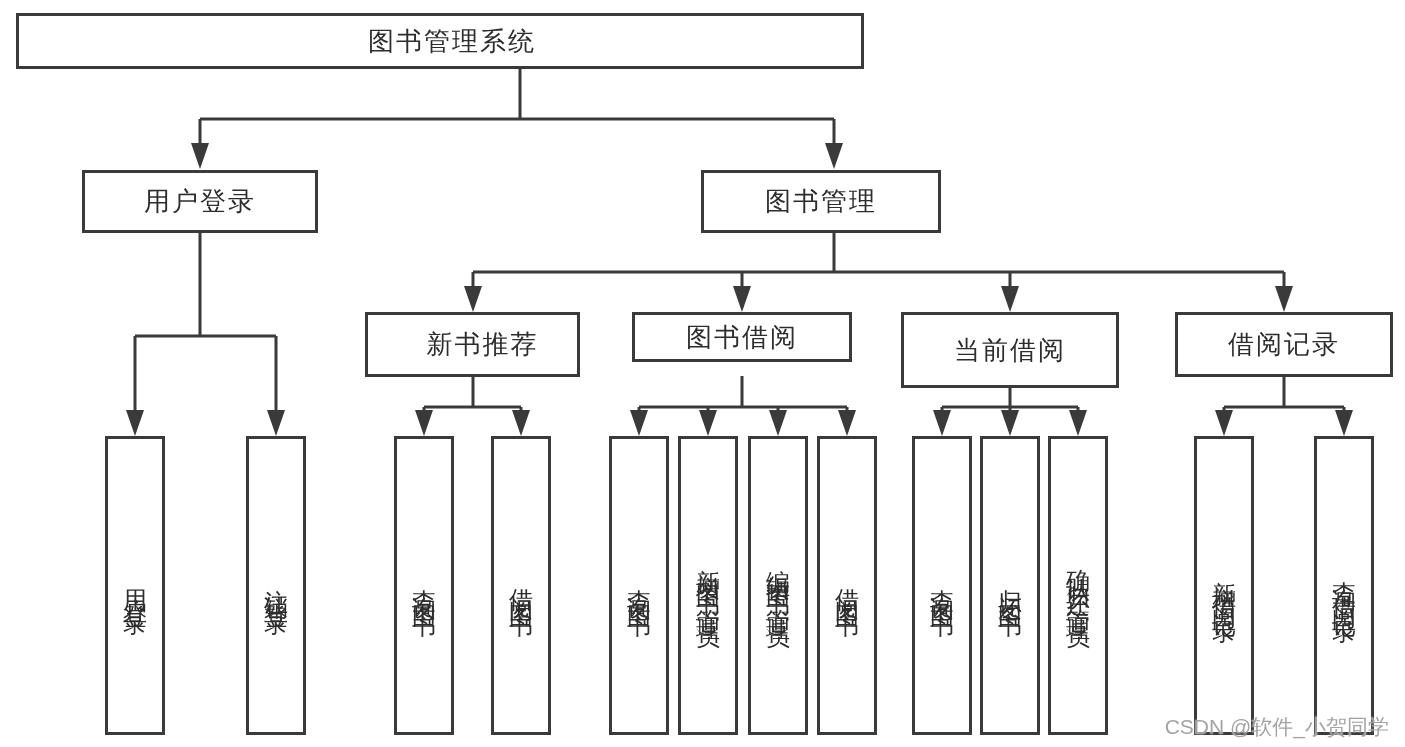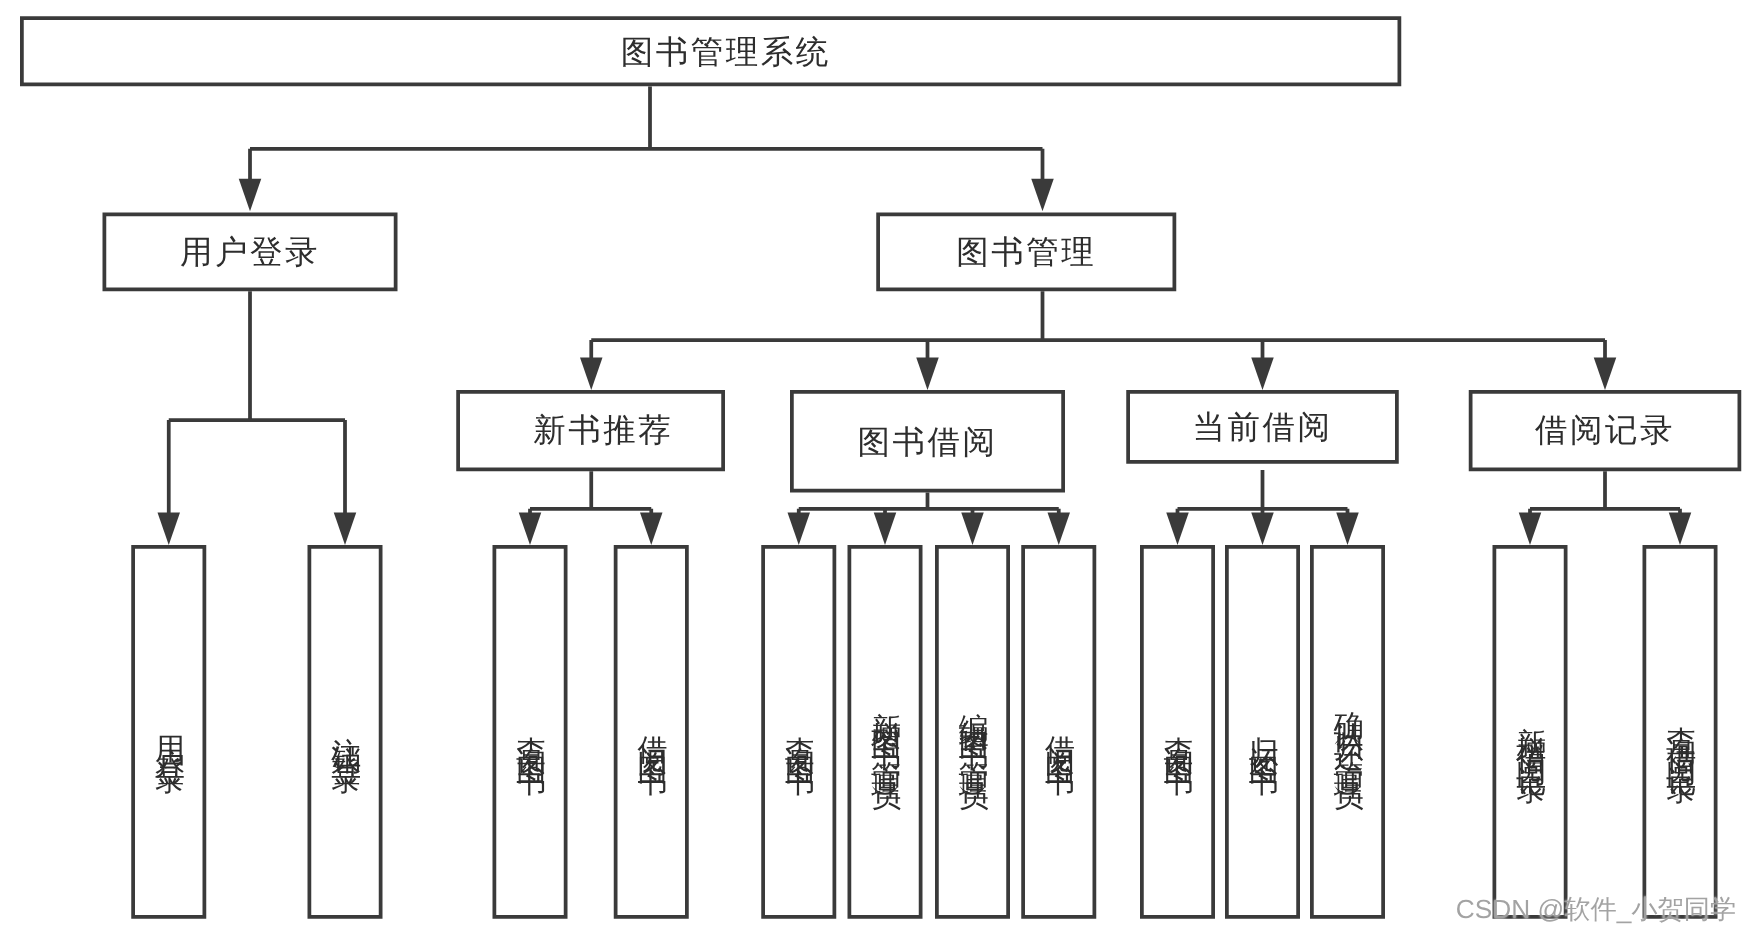--- a/index.html
+++ b/index.html
@@ -102,28 +102,28 @@
       <polygon points="769,410 787,410 778,436"></polygon>
       <polygon points="838,410 856,410 847,436"></polygon>
       <polygon points="933,410 951,410 942,436"></polygon>
       <polygon points="1001,410 1019,410 1010,436"></polygon>
       <polygon points="1069,410 1087,410 1078,436"></polygon>
       <polygon points="1215,410 1233,410 1224,436"></polygon>
       <polygon points="1335,410 1353,410 1344,436"></polygon>
     </g>
   </svg>
 
-  <div class="box hbox" style="left:16px; top:13px; width:1105px; height:56px;padding-left:24px;">图书管理系统</div>
+  <div class="box hbox" style="left:16px; top:13px; width:848px; height:56px;padding-left:24px;">图书管理系统</div>
 
   <div class="box hbox" style="left:82px; top:170px; width:236px; height:63px;">用户登录</div>
   <div class="box hbox" style="left:701px; top:170px; width:240px; height:63px;">图书管理</div>
 
   <div class="box hbox" style="left:365px; top:312px; width:215px; height:65px;padding-left:20px;">新书推荐</div>
-  <div class="box hbox" style="left:632px; top:312px; width:220px; height:82px;">图书借阅</div>
-  <div class="box hbox" style="left:901px; top:312px; width:218px; height:59px;">当前借阅</div>
+  <div class="box hbox" style="left:632px; top:312px; width:220px; height:50px;">图书借阅</div>
+  <div class="box hbox" style="left:901px; top:312px; width:218px; height:76px;">当前借阅</div>
   <div class="box hbox" style="left:1175px; top:312px; width:218px; height:65px;">借阅记录</div>
 
   <div class="box vbox" style="left:105px;">用户登录</div>
   <div class="box vbox" style="left:246px;">注销登录</div>
 
   <div class="box vbox" style="left:394px;">查询图书</div>
   <div class="box vbox" style="left:491px;">借阅图书</div>
 
   <div class="box vbox" style="left:609px;">查询图书</div>
   <div class="box vbox" style="left:678px;">新增图书（管理员）</div>

